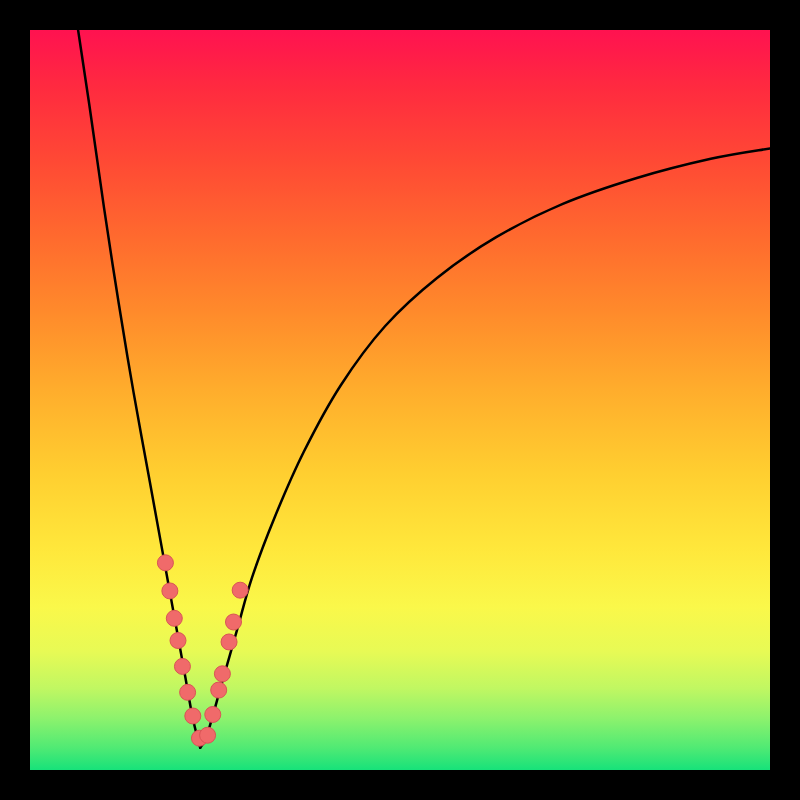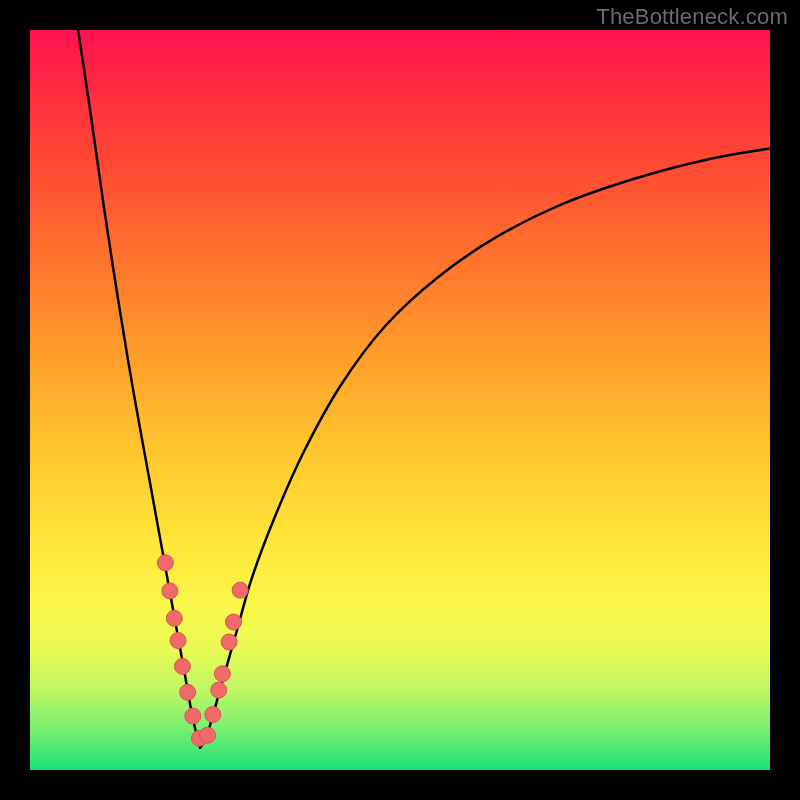--- a/index.html
+++ b/index.html
@@ -85,14 +85,13 @@
           <circle cx="177.60" cy="705.22" r="8" fill="#f06a6a" stroke="#d85555" stroke-width="1"></circle>
           <circle cx="182.78" cy="684.50" r="8" fill="#f06a6a" stroke="#d85555" stroke-width="1"></circle>
           <circle cx="188.70" cy="660.08" r="8" fill="#f06a6a" stroke="#d85555" stroke-width="1"></circle>
           <circle cx="192.40" cy="643.80" r="8" fill="#f06a6a" stroke="#d85555" stroke-width="1"></circle>
           <circle cx="199.06" cy="611.98" r="8" fill="#f06a6a" stroke="#d85555" stroke-width="1"></circle>
           <circle cx="203.50" cy="592.00" r="8" fill="#f06a6a" stroke="#d85555" stroke-width="1"></circle>
           <circle cx="210.16" cy="560.18" r="8" fill="#f06a6a" stroke="#d85555" stroke-width="1"></circle>
         </g>
     </svg>
   </div>
-  <div class="watermark">TheBottleneck.com</div>
 </div>
 
 </body></html>

